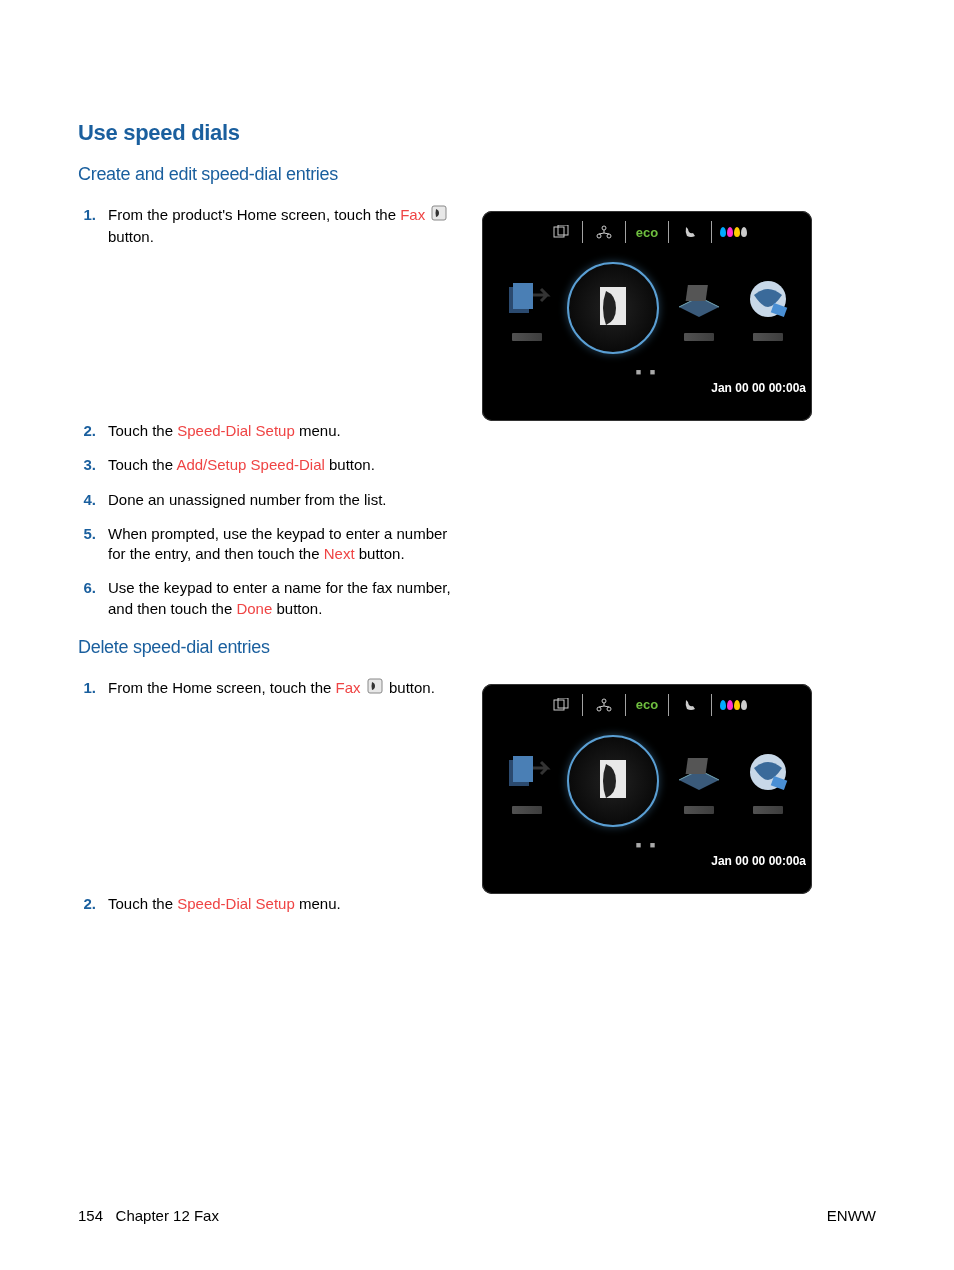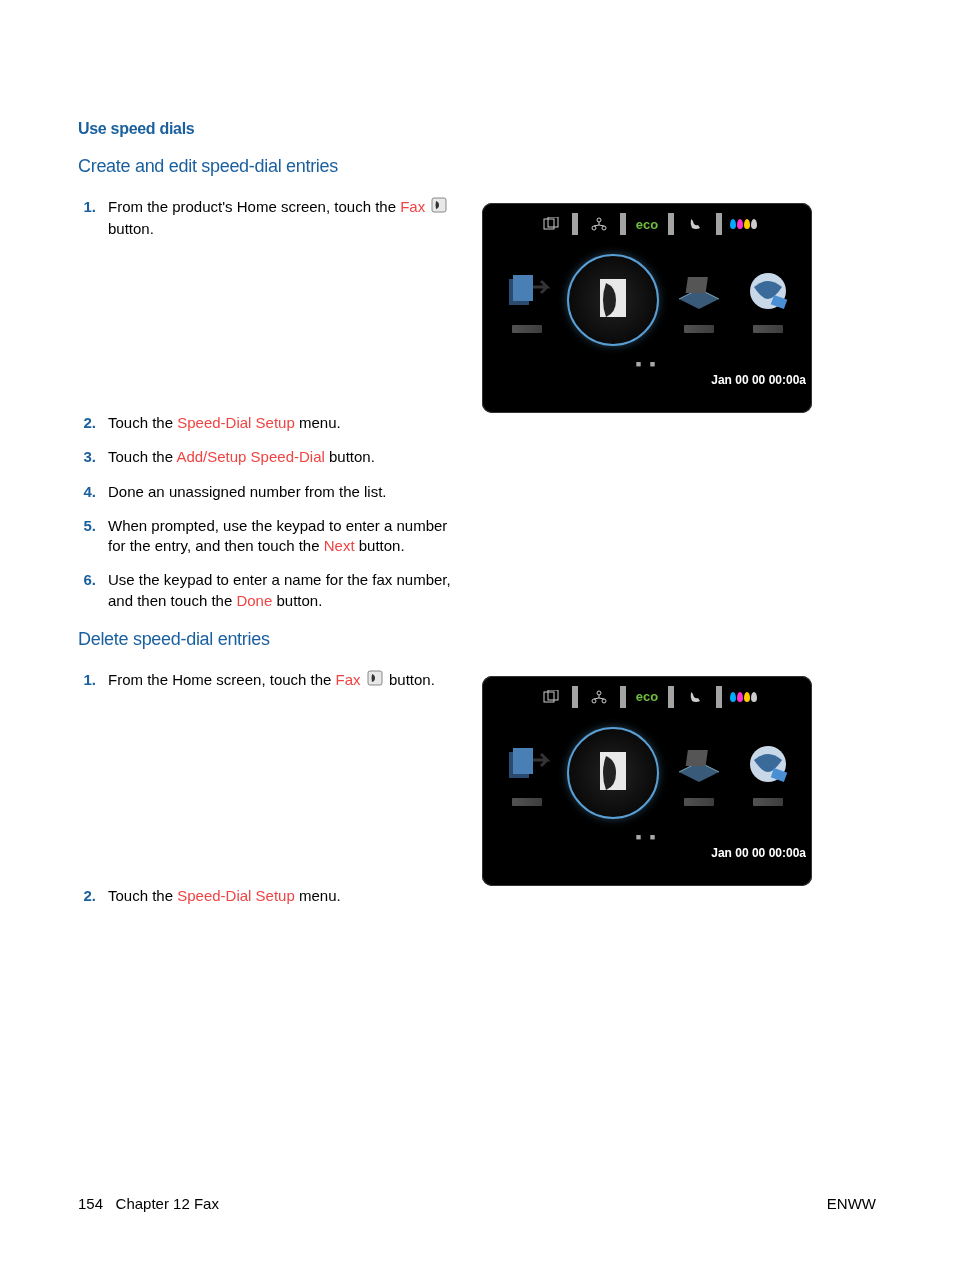--- a/index.html
+++ b/index.html
@@ -21,21 +21,21 @@
     font-weight: 900;
     color: #1a5f9e;
     font-size: 31px;
     margin: 0 0 18px 0;
     letter-spacing: -0.5px;
   }
   h2 {
     font-family: "Arial Black", Arial, sans-serif;
     font-weight: 900;
     color: #1a5f9e;
-    font-size: 16px;
+    font-size: 22px;
     margin: 30px 0 14px 0;
     letter-spacing: -0.3px;
   }
   h3 {
     font-family: "Arial Black", Arial, sans-serif;
     font-weight: 400;
     color: #1a5f9e;
     font-size: 18px;
     margin: 18px 0 20px 0;
     letter-spacing: -0.3px;
@@ -103,21 +103,21 @@
   }
   .topbar {
     display: flex;
     justify-content: center;
     gap: 0;
     padding: 4px 0 6px 0;
   }
   .topbar .tcell{
     width:42px;
     height:22px;
-    border-right:6px solid #a3a3a3;
+    border-right:1px solid #a3a3a3;
     display:flex;
     align-items:center;
     justify-content:center;
     font-size:12px;
   }
   .topbar .tcell:last-child{border-right:none;}
   .eco{color:#6fbf3f;font-weight:bold;font-size:13px;}
   .ink span{display:inline-block;width:6px;height:10px;border-radius:50% 50% 50% 50% / 60% 60% 40% 40%;margin:0 0.5px;}
   .mainrow{
     display:flex;
@@ -156,21 +156,21 @@
     letter-spacing:3px;
   }
   .datetime{
     text-align:right;
     font-size:12px;
     font-weight:bold;
     padding-bottom:4px;
   }
   .footer{
     position:absolute;
-    bottom:58px;
+    bottom:46px;
     left:78px;
     right:78px;
     display:flex;
     justify-content:space-between;
     font-size:15px;
   }
   .section{
     margin-left:0;
   }
   .steps-block{

